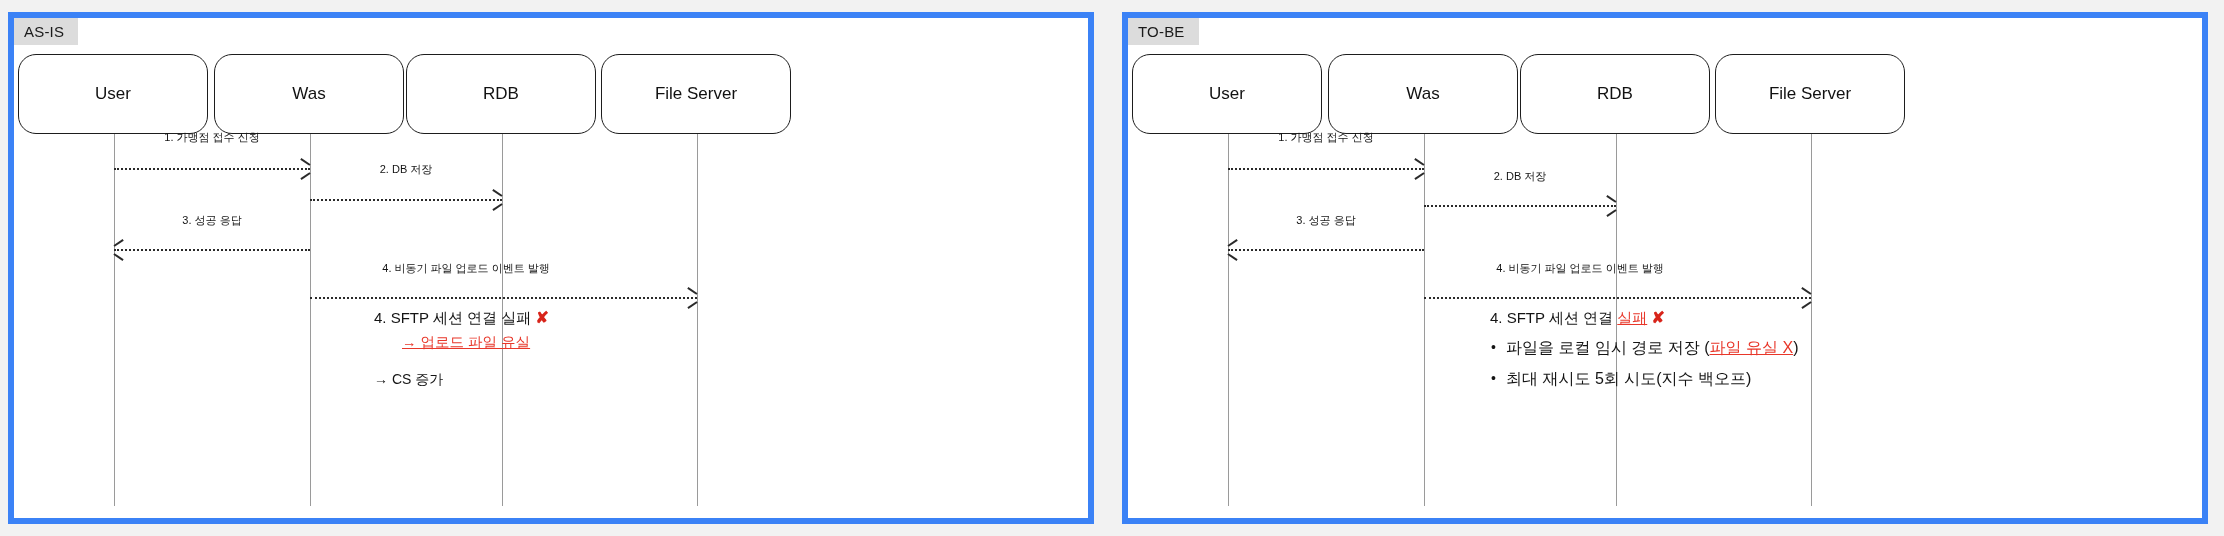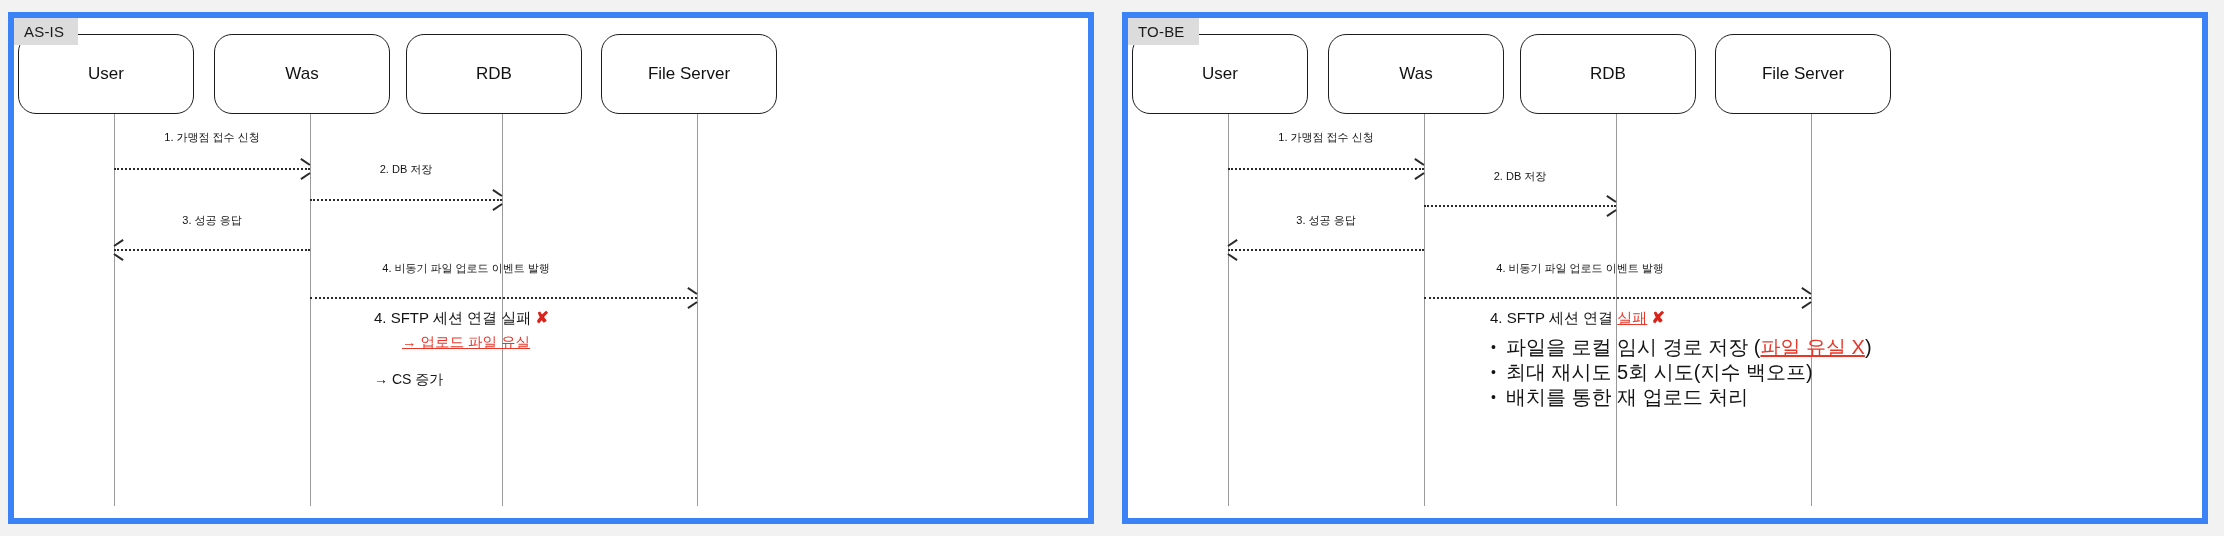--- a/index.html
+++ b/index.html
@@ -37,30 +37,31 @@
     padding: 6px 14px 6px 10px;
     letter-spacing: 0.2px;
     white-space: nowrap;
     z-index: 5;
   }
 
   .stage { position: absolute; left: 0; top: 0; right: 0; bottom: 0; }
 
   .actor-box {
     position: absolute;
-    width: 176px;
+    width: 190px;
     height: 80px;
     border: 1.6px solid #1d1d1d;
     border-radius: 18px;
     background: #ffffff;
     box-sizing: border-box;
     display: flex;
     align-items: center;
     justify-content: center;
     z-index: 3;
+    margin-top: 20px;
   }
   .actor-label {
     font-size: 17px;
     color: #111111;
     white-space: nowrap;
   }
 
   .lifeline {
     position: absolute;
     width: 1px;
@@ -131,25 +132,26 @@
     white-space: nowrap;
     line-height: 19px;
   }
   .note-gap { height: 18px; }
   ul.note-bullets {
     list-style: none;
     margin: 0;
     padding: 0;
   }
   ul.note-bullets li {
-    font-size: 20px;
+    font-size: 16px;
     white-space: nowrap;
     line-height: 25px;
     padding-left: 16px;
     position: relative;
+    margin-top: 6px;
   }
   ul.note-bullets li::before {
     content: "\2022";
     position: absolute;
     left: 1px;
     top: 0;
     font-size: 14px;
     color: #141414;
   }
 </style>
@@ -250,20 +252,19 @@
       <div class="arrowhead right" style="left:672px; top:274px;"></div>
 
       <div class="note" style="left:362px; top:290px;">
         <div class="note-title">
           <span>4. SFTP 세션 연결 </span><span class="red">실패</span>
           <span class="xmark">✘</span>
         </div>
         <ul class="note-bullets">
           <li><span>파일을 로컬 임시 경로 저장 (</span><span class="red">파일 유실 X</span><span>)</span></li>
           <li><span>최대 재시도 5회 시도(지수 백오프)</span></li>
-          <li><span>배치를 통한 재 업로드 처리</span></li>
         </ul>
       </div>
 
     </div>
   </div>
 
 </div>
 
 </body></html>

